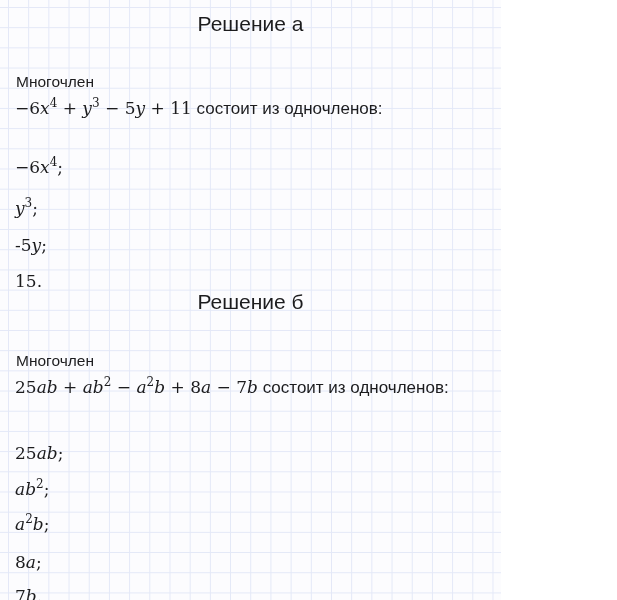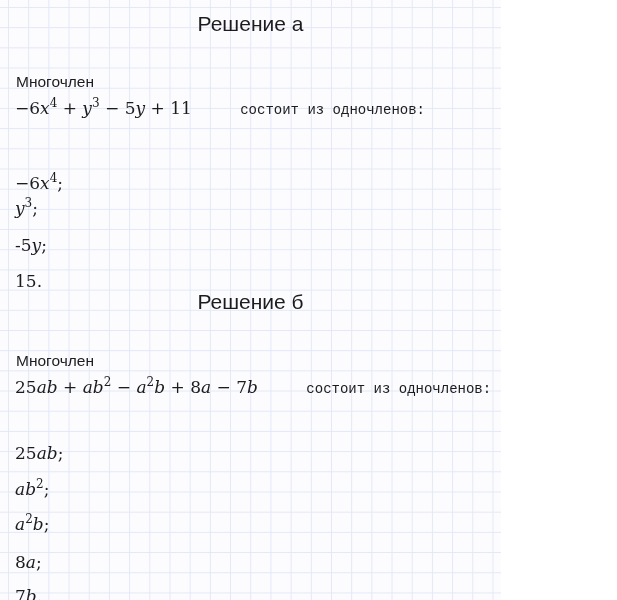--- a/index.html
+++ b/index.html
@@ -46,37 +46,36 @@
     font-size: 17px;
     margin-top: 28px;
   }
   .math i.var { font-style: italic; }
   .math sup {
     font-size: 12px;
     line-height: 0;
     vertical-align: super;
   }
   .sans {
-    font-family: Liberation Mono, monospace;
-    font-size: 14px;
-    margin-left: 40px;
+    font-family: Liberation Sans, sans-serif;
+    font-size: 17px;
   }
 </style>
 </head>
 <body>
 
 <div class="page" style="--bg: #fcfcfe; --grid: #e3e8f7; --text: #1c1c1e;">
 
   <section>
     <h1 class="title" style="top:12px">Решение а</h1>
     <div class="label" style="top:54px">Многочлен</div>
     <div class="line" style="top:97px">
       <span class="math">−6<i class="var">x</i><sup>4</sup> + <i class="var">y</i><sup>3</sup> − 5<i class="var">y</i> + 11</span><span class="sans"> состоит из одночленов:</span>
     </div>
-    <div class="line math" style="top:144px">−6<i class="var">x</i><sup>4</sup>;</div>
+    <div class="line math" style="top:128px">−6<i class="var">x</i><sup>4</sup>;</div>
     <div class="line math" style="top:169px"><i class="var">y</i><sup>3</sup>;</div>
     <div class="line math" style="top:206px">-5<i class="var">y</i>;</div>
     <div class="line math" style="top:242px">15.</div>
   </section>
 
   <section>
     <h1 class="title" style="top:290px">Решение б</h1>
     <div class="label" style="top:333px">Многочлен</div>
     <div class="line" style="top:376px">
       <span class="math">25<i class="var">ab</i> + <i class="var">ab</i><sup>2</sup> − <i class="var">a</i><sup>2</sup><i class="var">b</i> + 8<i class="var">a</i> − 7<i class="var">b</i></span><span class="sans"> состоит из одночленов:</span>

